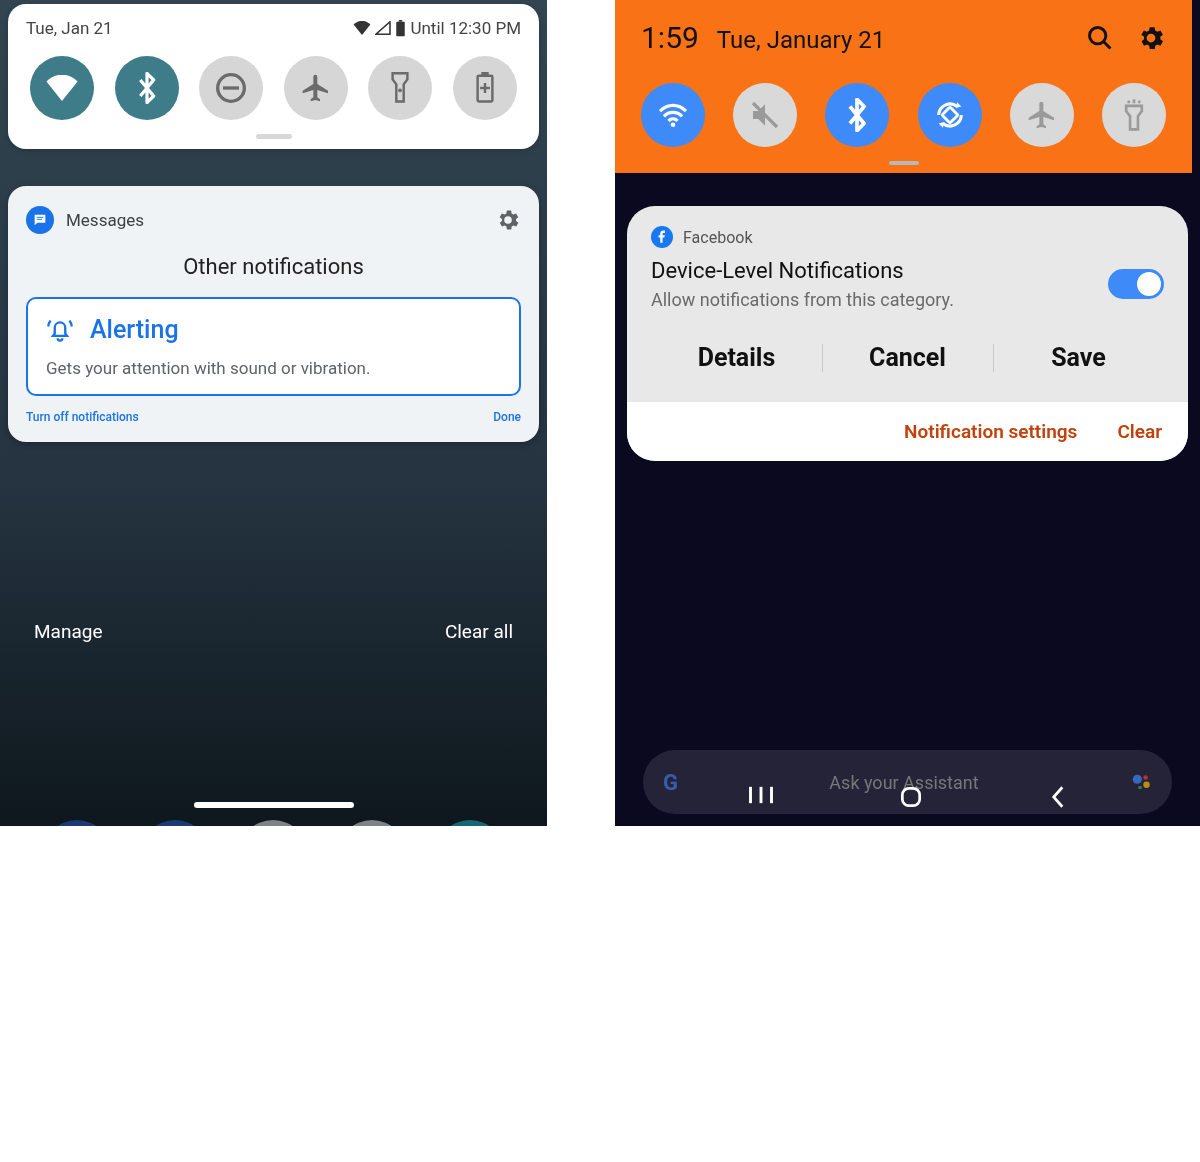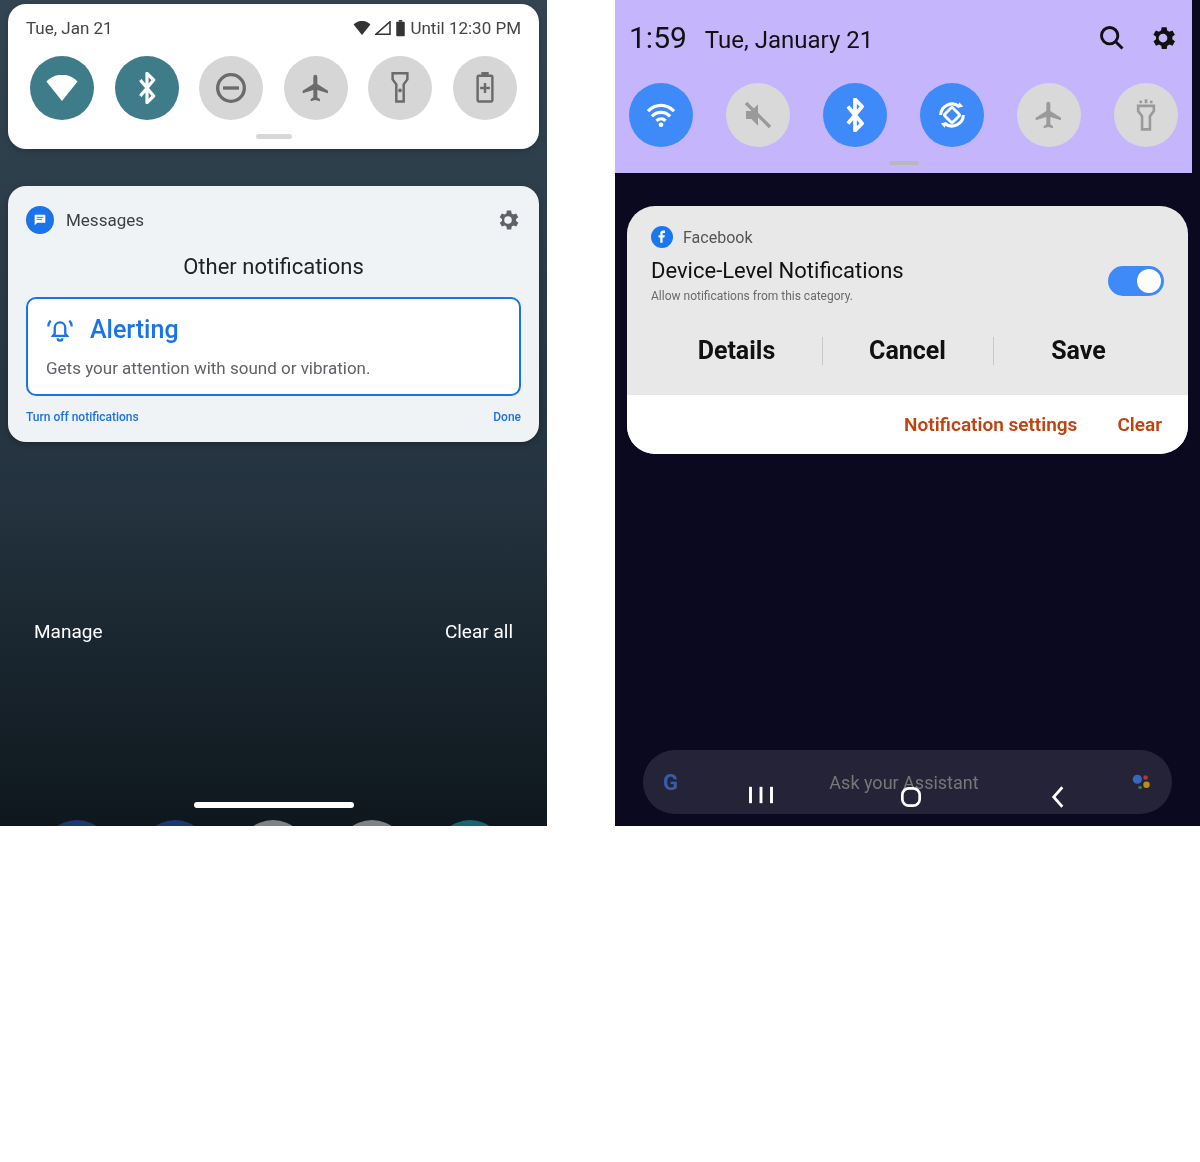--- a/index.html
+++ b/index.html
@@ -42,39 +42,39 @@
 
   .px-shade-foot{position:absolute;left:0;right:0;top:620px;display:flex;justify-content:space-between;padding:0 34px;color:#fff;font-size:19px;}
 
   
   .px-dock{position:absolute;left:0;right:0;top:820px;display:flex;justify-content:space-around;padding:0 28px;opacity:.5;}
   .px-dock .app{width:70px;height:70px;border-radius:50%;display:flex;align-items:center;justify-content:center;}
   .px-search{position:absolute;left:28px;right:28px;top:940px;height:64px;border-radius:32px;background:rgba(220,224,228,.55);display:flex;align-items:center;justify-content:space-between;padding:0 22px;}
   .px-navbar{position:absolute;left:50%;bottom:18px;transform:translateX(-50%);width:160px;height:6px;border-radius:3px;background:#fff;}
 
   
-  .sg-qs{position:absolute;left:0;right:8px;top:0;background:#c4b5fd;padding:20px 14px 8px;}
+  .sg-qs{position:absolute;left:0;right:8px;top:0;background:#f97316;padding:20px 26px 8px;}
   .sg-status{display:flex;align-items:center;justify-content:space-between;}
   .sg-status .left{display:flex;align-items:baseline;gap:18px;color:#111;}
   .sg-time{font-size:30px;font-weight:400;}
   .sg-date{font-size:24px;}
   .sg-status .icons{display:flex;align-items:center;gap:22px;}
   .sg-toggles{display:flex;justify-content:space-between;margin-top:28px;}
   .sg-toggle{width:64px;height:64px;border-radius:50%;display:flex;align-items:center;justify-content:center;flex-shrink:0;}
   .sg-toggle.on{background:var(--samsung-blue);color:#fff;}
   .sg-toggle.off{background:#d9d9d9;color:#9a9a9a;}
   .sg-handle{width:30px;height:4px;background:#b8b8b8;border-radius:2px;margin:14px auto 0;}
 
   .sg-card{position:absolute;left:12px;right:12px;top:206px;background:#e8e8e8;border-radius:28px;overflow:hidden;}
   .sg-card-body{padding:20px 24px 16px;}
   .sg-app-row{display:flex;align-items:center;gap:10px;font-size:16px;color:#555;}
   .sg-fb{width:22px;height:22px;border-radius:50%;background:#1877f2;display:flex;align-items:center;justify-content:center;}
   .sg-row2{display:flex;align-items:center;justify-content:space-between;margin-top:10px;}
   .sg-title{font-size:22px;color:#111;}
-  .sg-sub{font-size:12px;color:#6a6a6a;margin-top:6px;}
+  .sg-sub{font-size:18px;color:#6a6a6a;margin-top:6px;}
   .sg-switch{width:56px;height:30px;border-radius:15px;background:var(--samsung-blue);position:relative;flex-shrink:0;}
   .sg-switch::after{content:"";position:absolute;right:3px;top:3px;width:24px;height:24px;background:#fff;border-radius:50%;}
   .sg-actions{display:flex;margin-top:20px;height:56px;}
   .sg-actions>div{flex:1;text-align:center;line-height:56px;font-size:25px;font-weight:700;color:#111;position:relative;}
   .sg-actions>div+div::before{content:"";position:absolute;left:0;top:14px;bottom:14px;width:1px;background:#c9c9c9;}
   .sg-card-foot{background:#fff;padding:18px 26px;display:flex;justify-content:flex-end;gap:40px;font-size:19px;font-weight:600;color:#c2410c;}
 
   
   .sg-assist{position:absolute;left:28px;right:28px;top:750px;height:64px;border-radius:32px;background:rgba(230,230,230,.12);display:flex;align-items:center;justify-content:space-between;padding:0 20px;color:#777;font-size:18px;}
   .sg-dock{position:absolute;left:0;right:0;top:920px;display:flex;justify-content:space-around;padding:0 20px;opacity:.35;}

